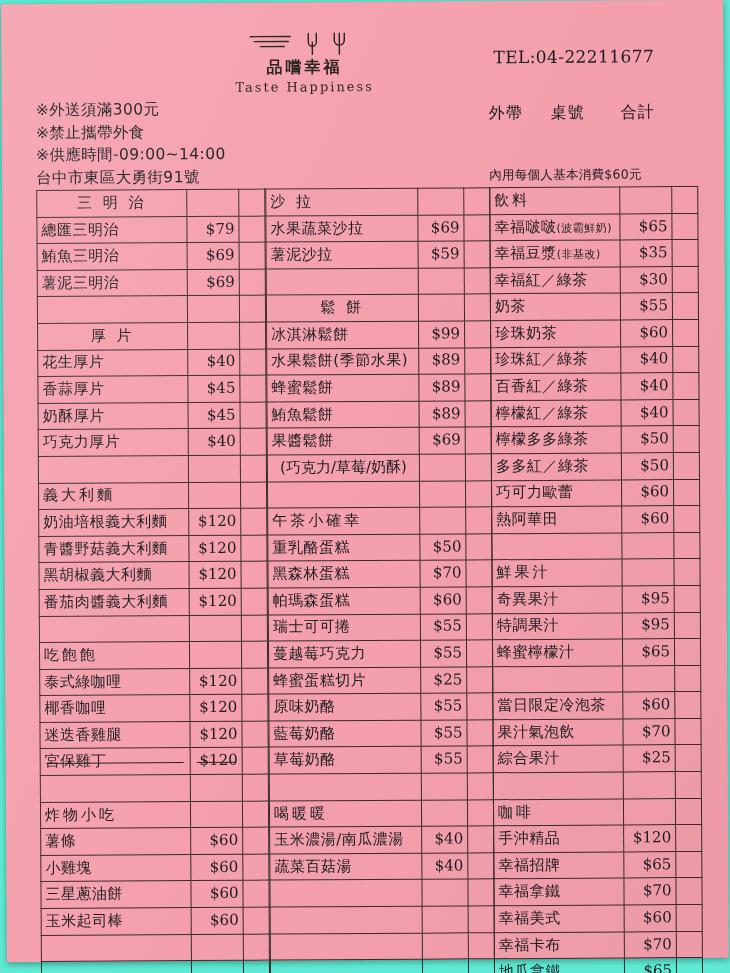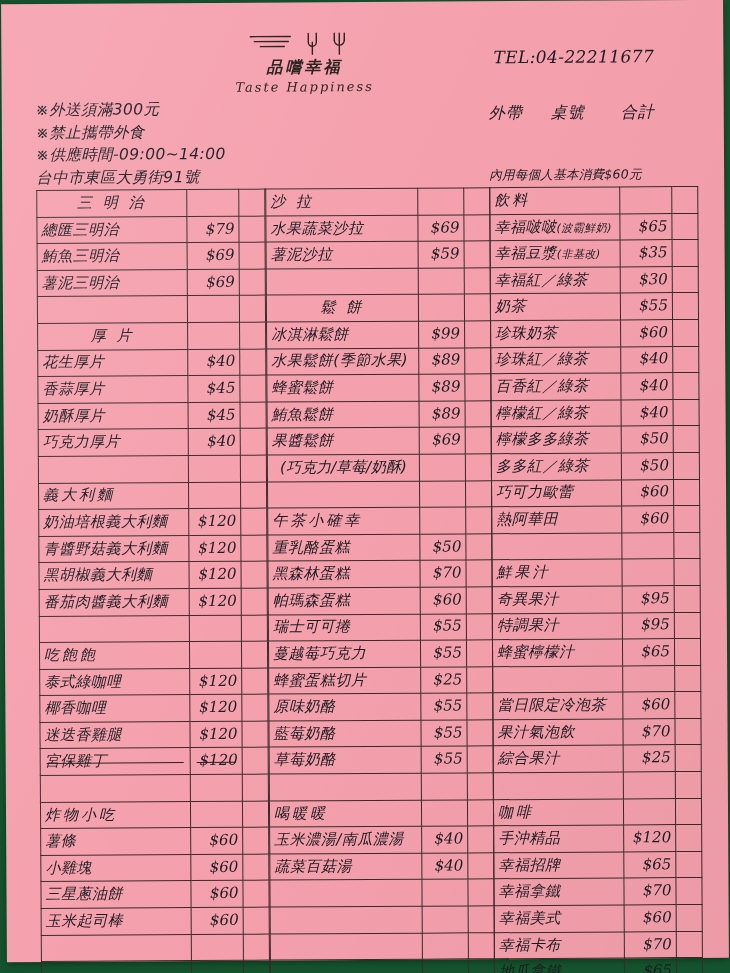--- a/index.html
+++ b/index.html
@@ -10,23 +10,22 @@
   body {
     width: 730px;
     height: 973px;
     overflow: hidden;
     font-family: "DejaVu Sans", "Liberation Sans", sans-serif;
   }
   #page {
     position: relative;
     width: 730px;
     height: 973px;
-    background: #14532d;
+    background: #5eead4;
     overflow: hidden;
-    font-style: italic;
   }
   
   #paper {
     position: absolute;
     left: 4px;
     top: 2px;
     width: 722px;
     height: 958px;
     background: #f5a0ad;
     transform: rotate(-0.35deg);

